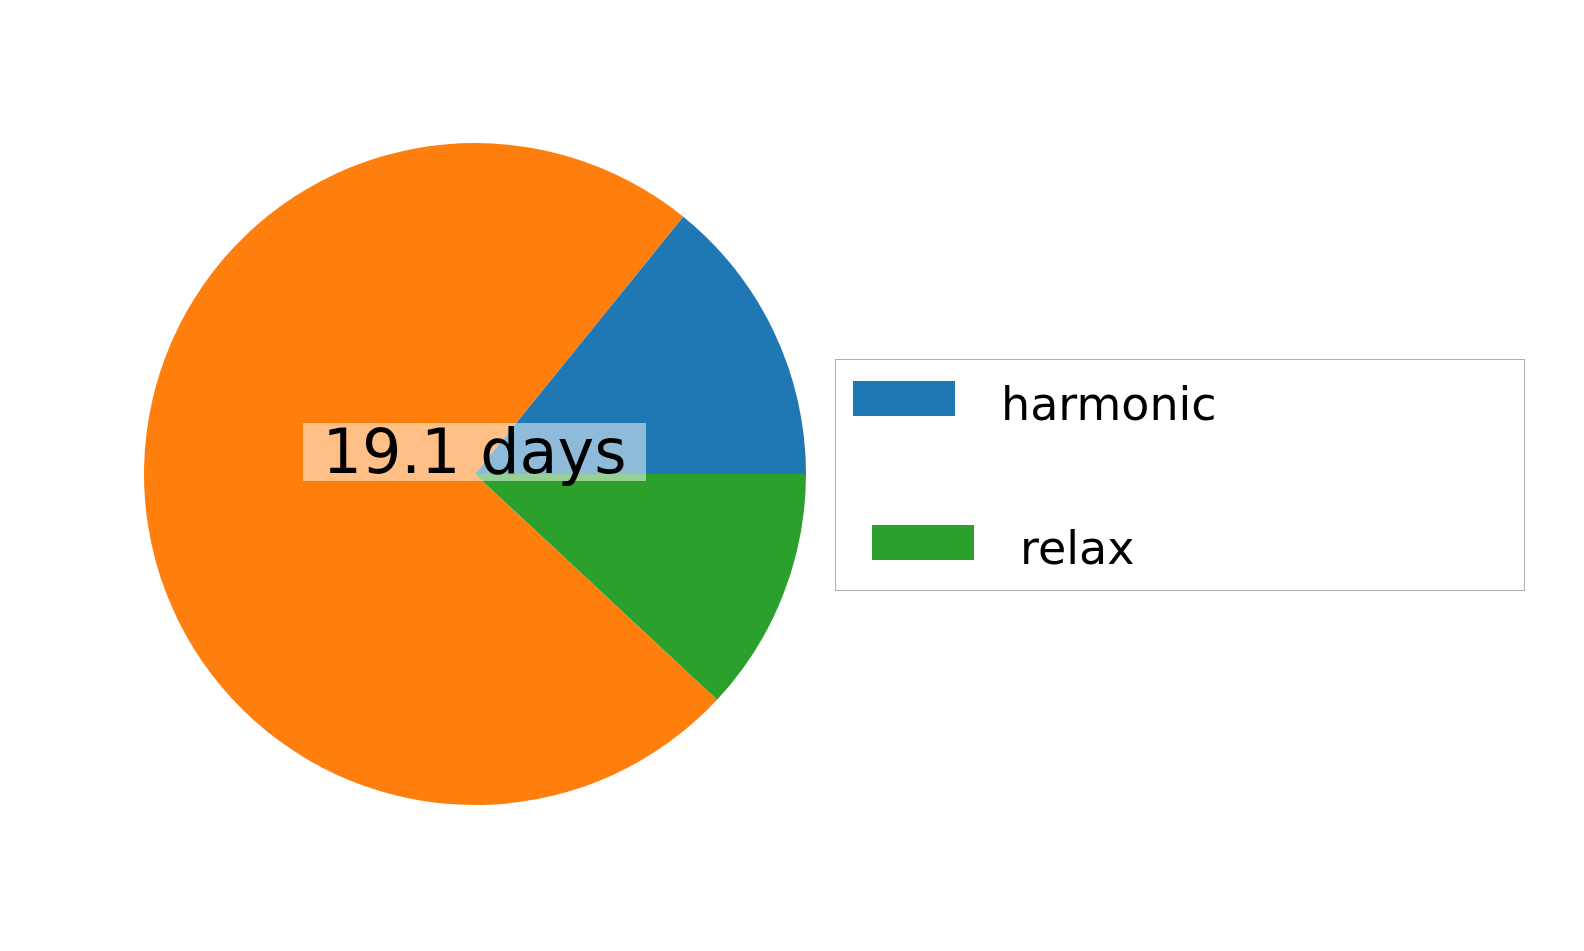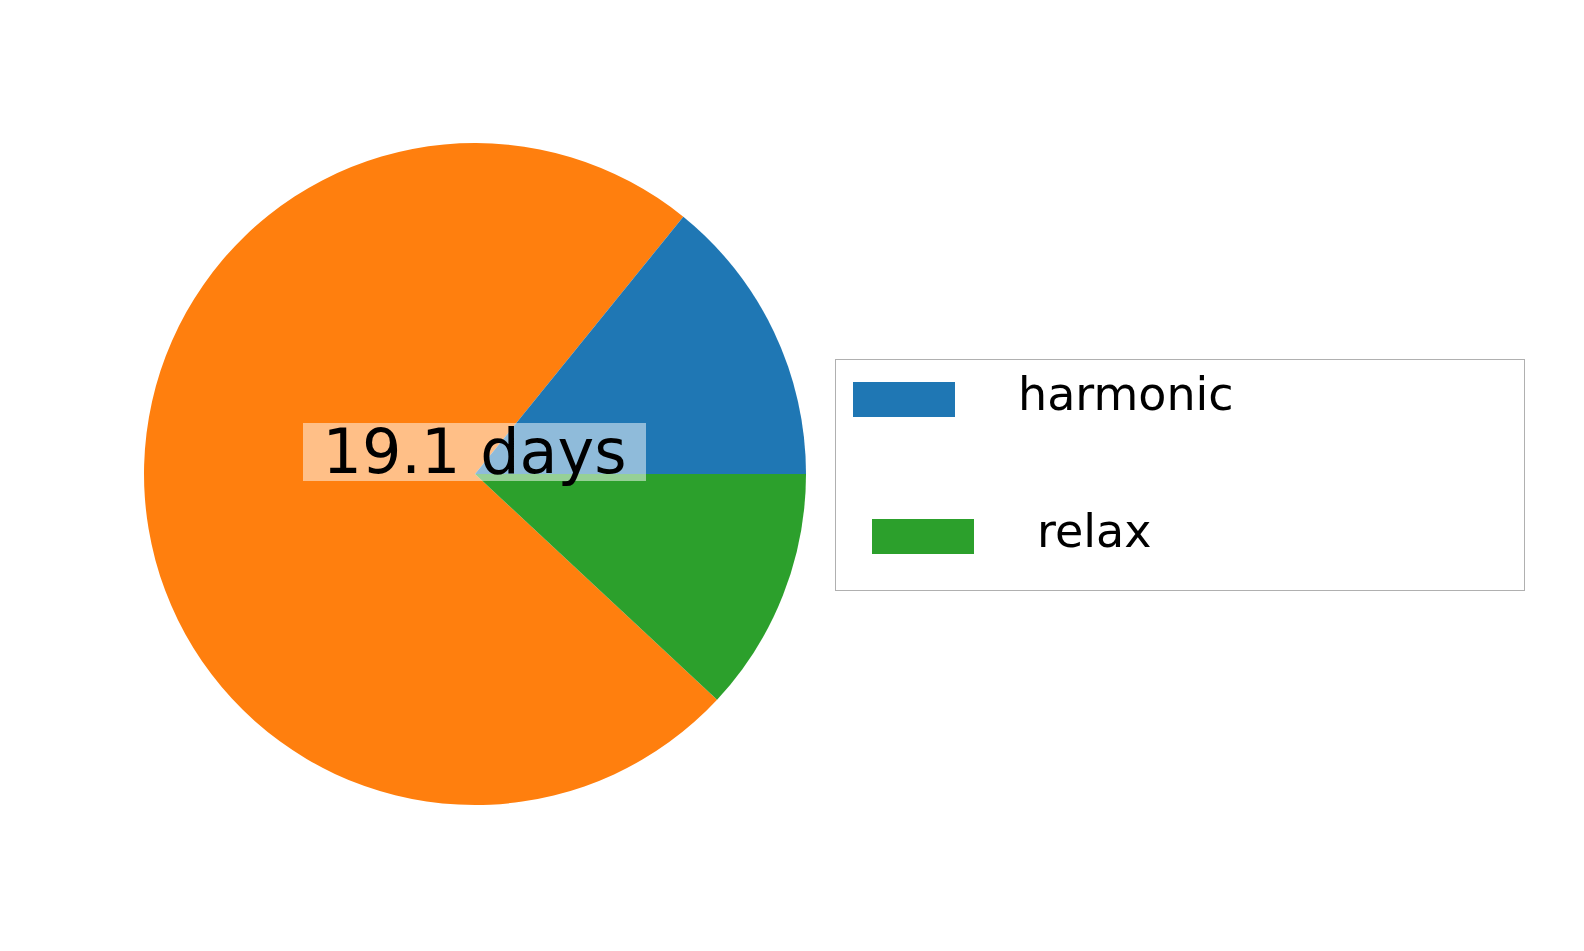--- a/index.html
+++ b/index.html
@@ -61,26 +61,25 @@
     border: 1px solid #b0b0b0;
     background: rgba(255, 255, 255, 0.8);
     box-sizing: border-box;
     padding: 0;
   }
   .legend-row {
     position: absolute;
     left: 17px;
     height: 36px;
     display: flex;
-    align-items: flex-end;
-    gap: 17px;
+    align-items: flex-start;
   }
   .legend-row.r0 { top: 21px; }
   .legend-row.r1 { top: 93px; }
-  .legend-row.r2 { top: 158px; padding-left: 19px; }
+  .legend-row.r2 { top: 165px; padding-left: 19px; }
   .legend-swatch {
     width: 102px;
     height: 35px;
     flex: 0 0 auto;
   }
   .legend-text {
     margin-left: 46px;
     font-family: "DejaVu Sans", sans-serif;
     font-size: 46px;
     line-height: 46px;

